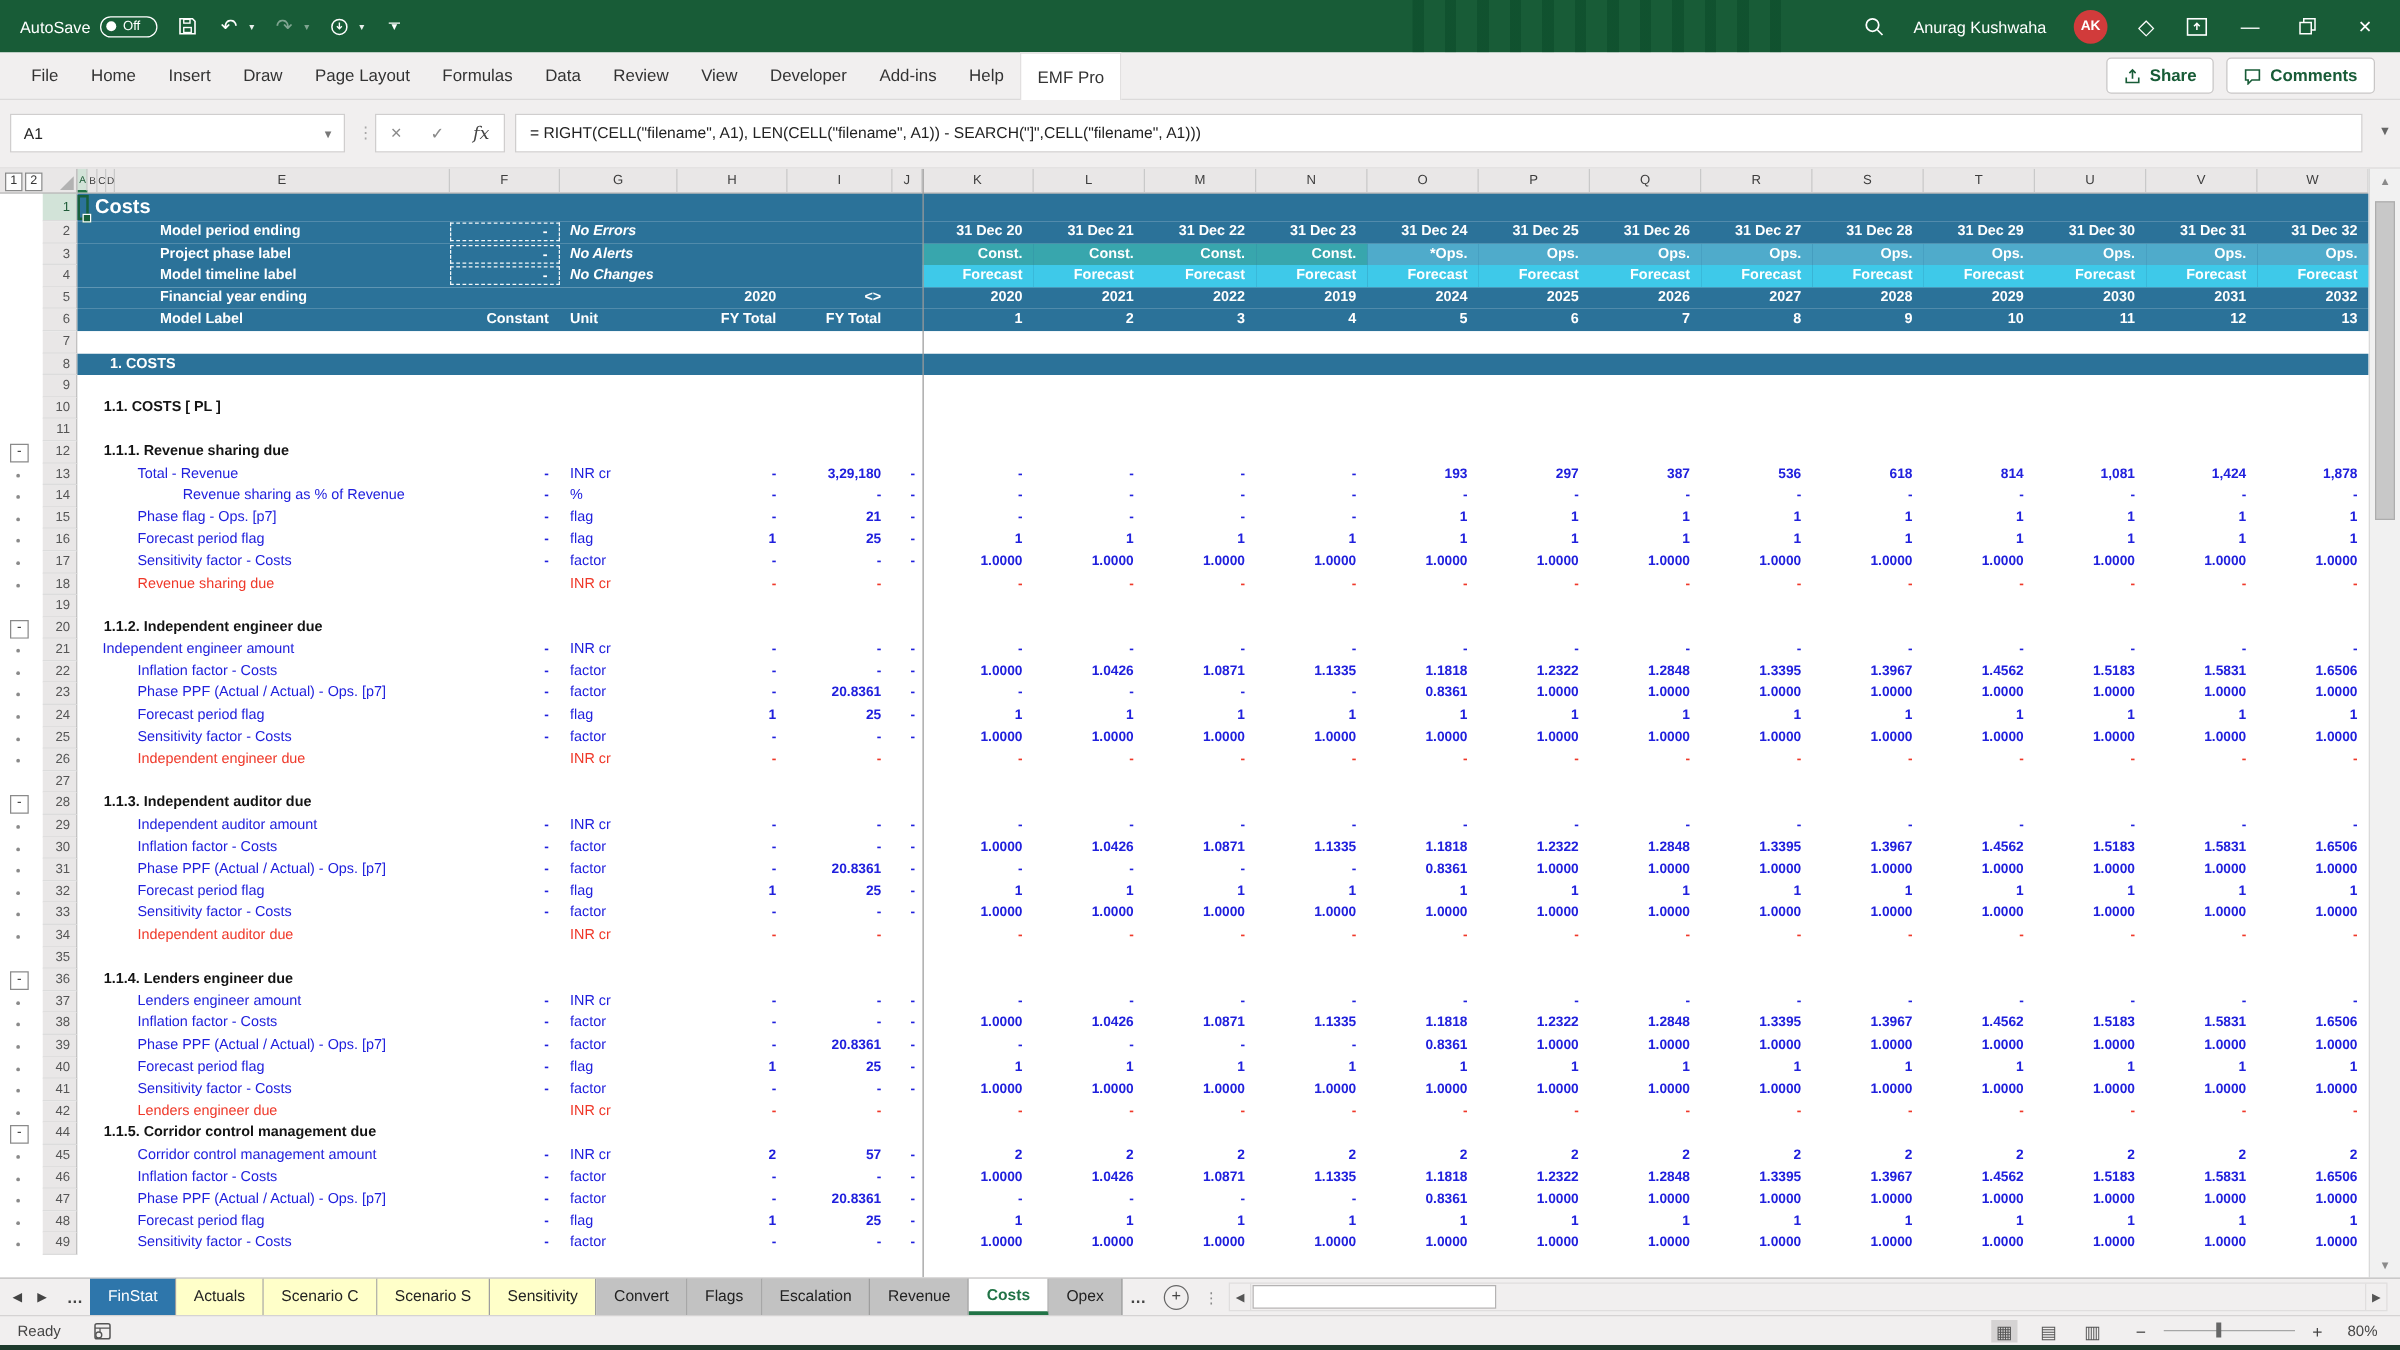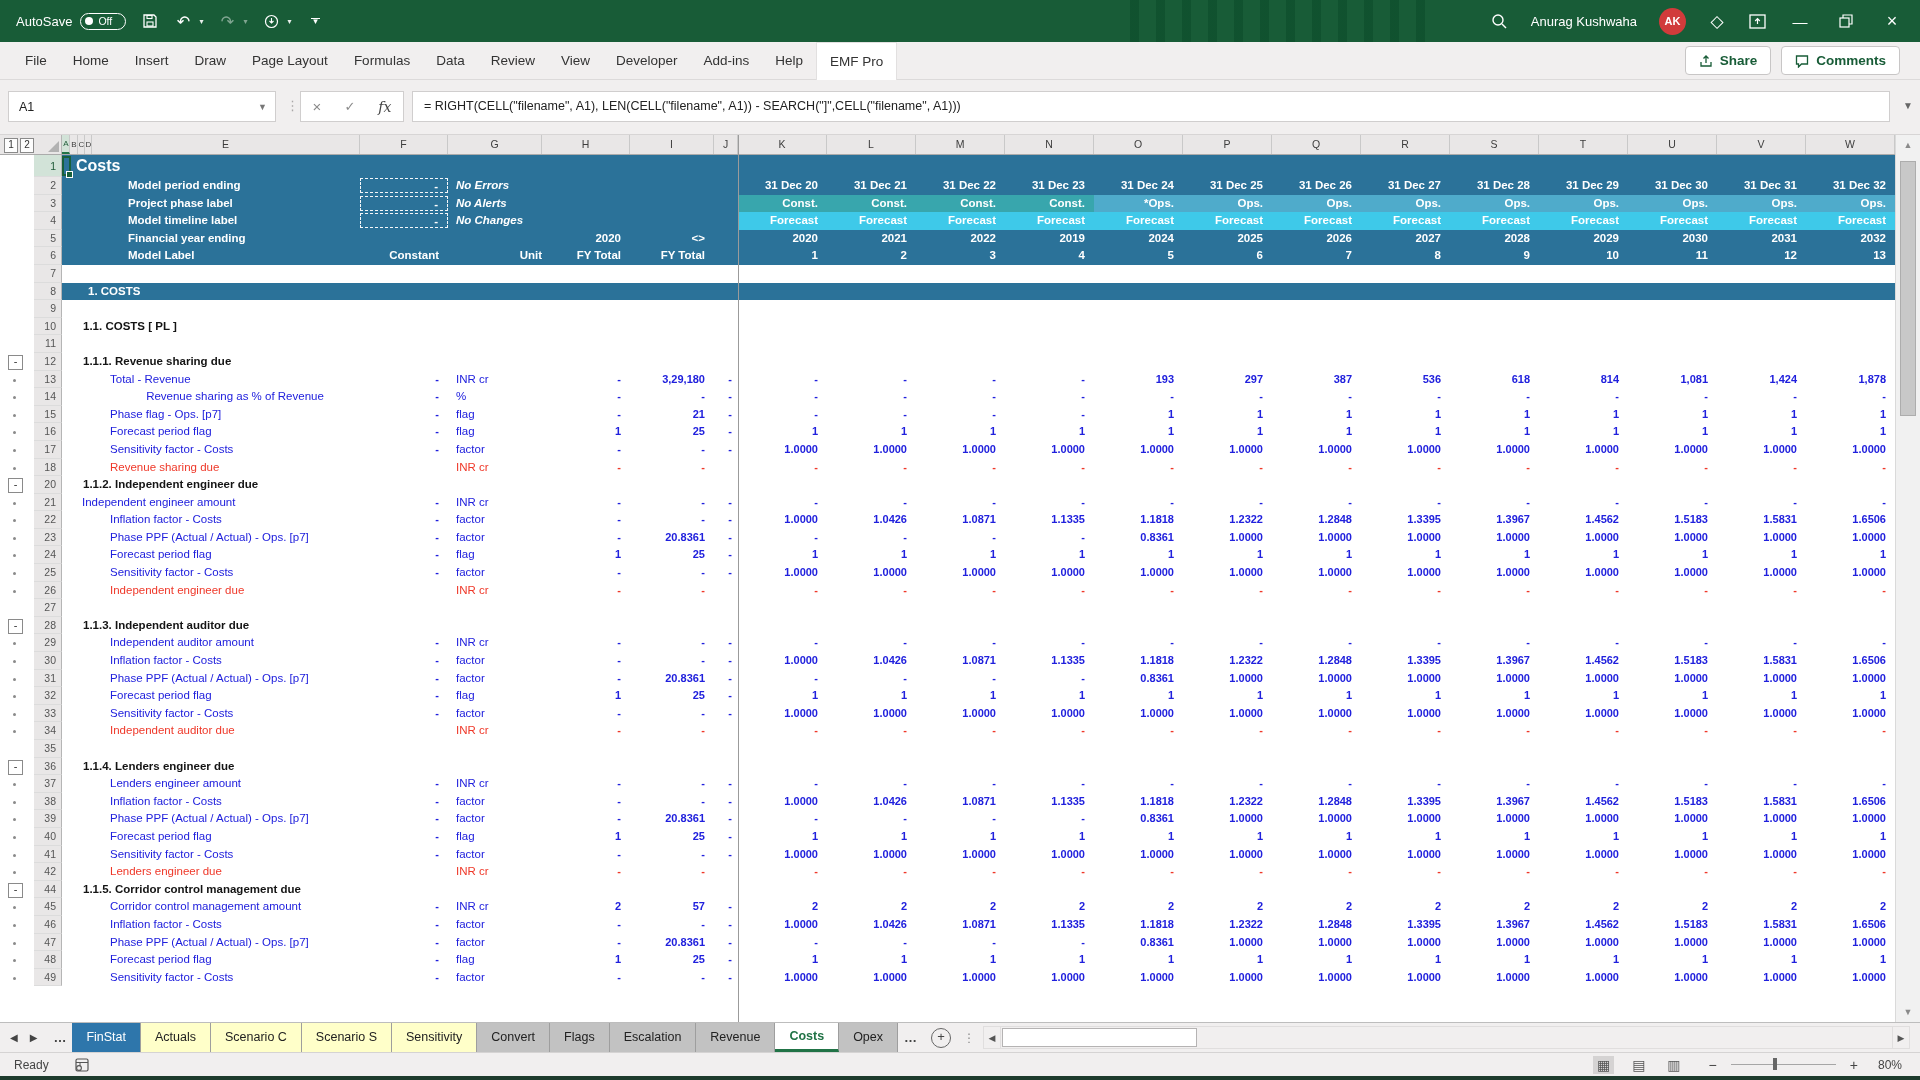--- a/index.html
+++ b/index.html
@@ -390,21 +390,21 @@
         <div class="c cy" style="width: 89px;">2031</div>
         <div class="c cy" style="width: 89px;">2032</div>
       </div>
     </div>
     <div class="row">
       <div class="gut-o"></div>
       <div class="gut-n">6</div>
       <div class="rowc hbg">
         <div class="c ce hlbl" style="width: 298px;">Model Label</div>
         <div class="c cf" style="width: 88px;">Constant</div>
-        <div class="c cg" style="width: 94px; text-align: right;">Unit</div>
+        <div class="c cg" style="width: 94px;">Unit</div>
         <div class="c ch" style="width: 88px;">FY Total</div>
         <div class="c ci" style="width: 84px;">FY Total</div>
         <div class="c cj" style="width: 24px;"></div>
         <div class="c cy" style="width: 89px;">1</div>
         <div class="c cy" style="width: 89px;">2</div>
         <div class="c cy" style="width: 89px;">3</div>
         <div class="c cy" style="width: 89px;">4</div>
         <div class="c cy" style="width: 89px;">5</div>
         <div class="c cy" style="width: 89px;">6</div>
         <div class="c cy" style="width: 89px;">7</div>
@@ -608,20 +608,25 @@
         <div class="c cy num" style="width: 89px;">-</div>
         <div class="c cy num" style="width: 89px;">-</div>
         <div class="c cy num" style="width: 89px;">-</div>
         <div class="c cy num" style="width: 89px;">-</div>
         <div class="c cy num" style="width: 89px;">-</div>
         <div class="c cy num" style="width: 89px;">-</div>
         <div class="c cy num" style="width: 89px;">-</div>
         <div class="c cy num" style="width: 89px;">-</div>
         <div class="c cy num" style="width: 89px;">-</div>
       </div>
+    </div>
+    <div class="row brow t-blank">
+      <div class="gut-o"></div>
+      <div class="gut-n">19</div>
+      <div class="rowc"></div>
     </div>
     <div class="row brow t-section">
       <div class="gut-o">
         <div class="obox">-</div>
       </div>
       <div class="gut-n">20</div>
       <div class="rowc">
         <div class="c ce sect" style="width: 298px;">1.1.2. Independent engineer due</div>
       </div>
     </div>

